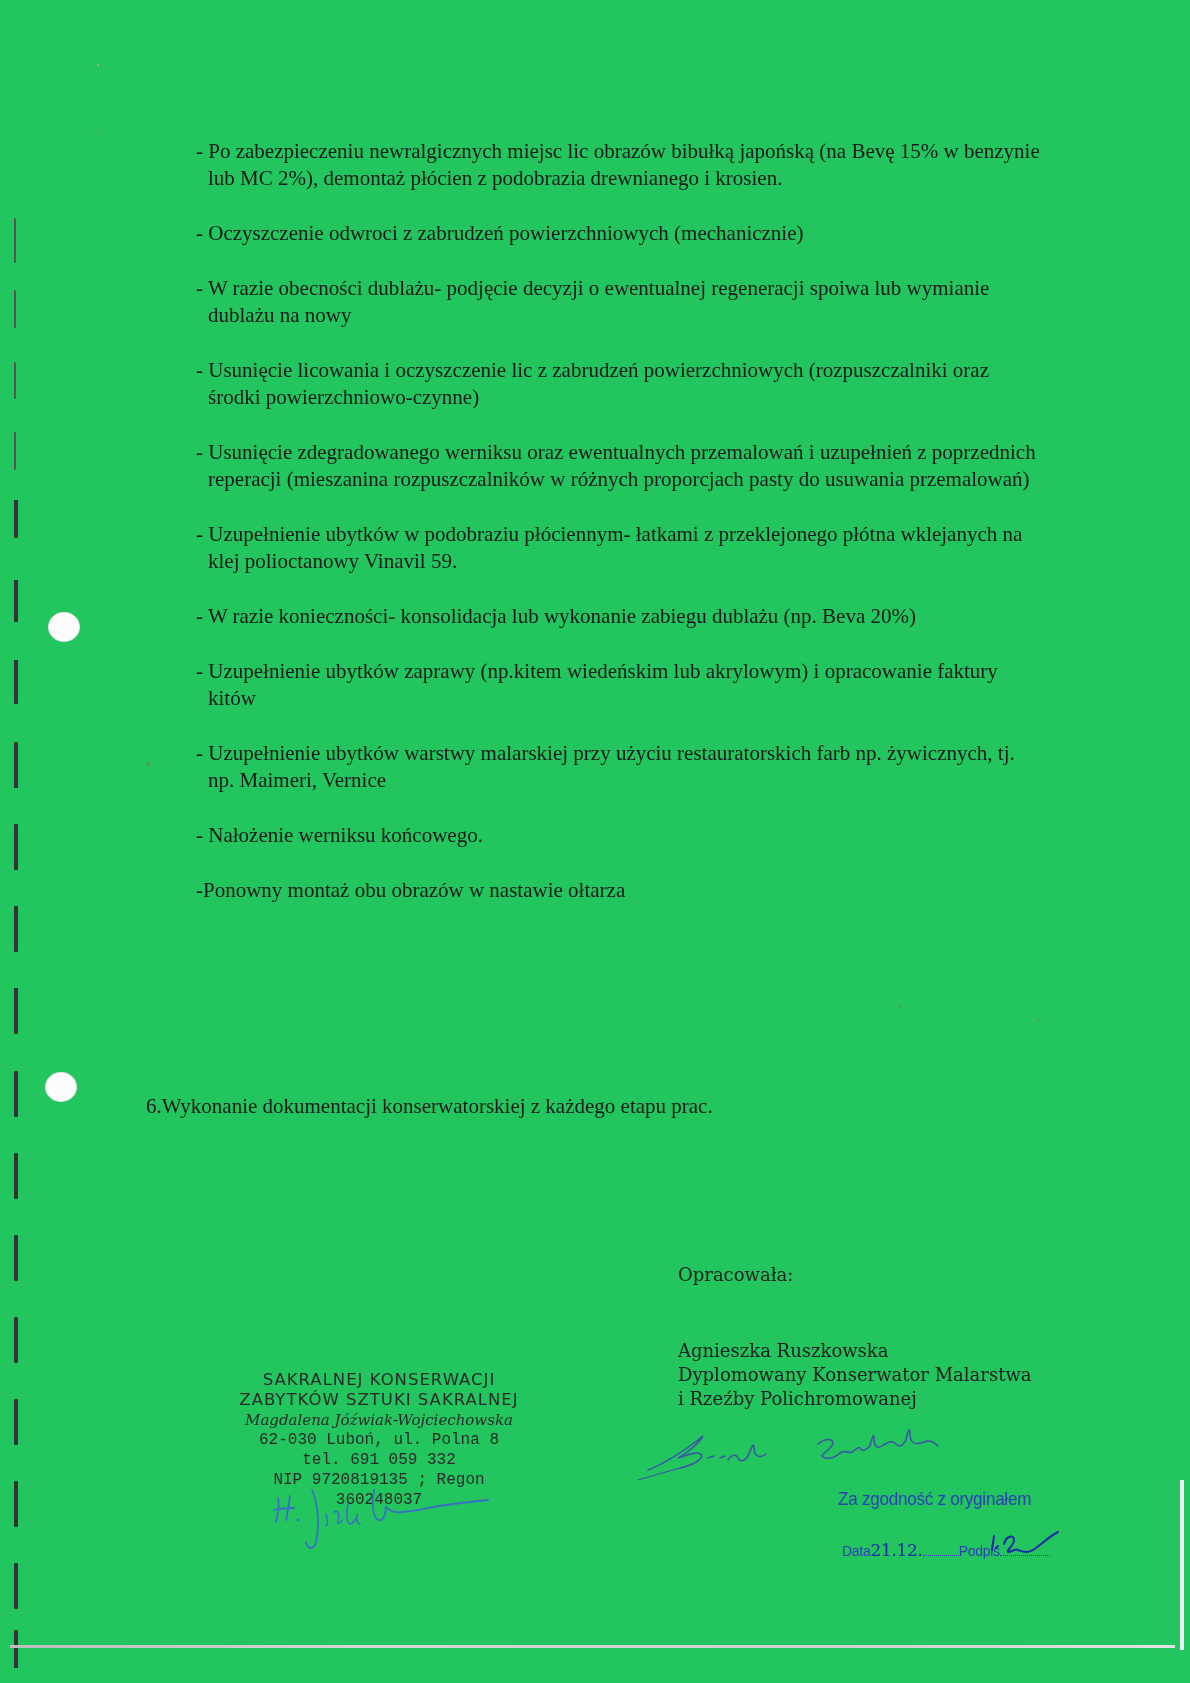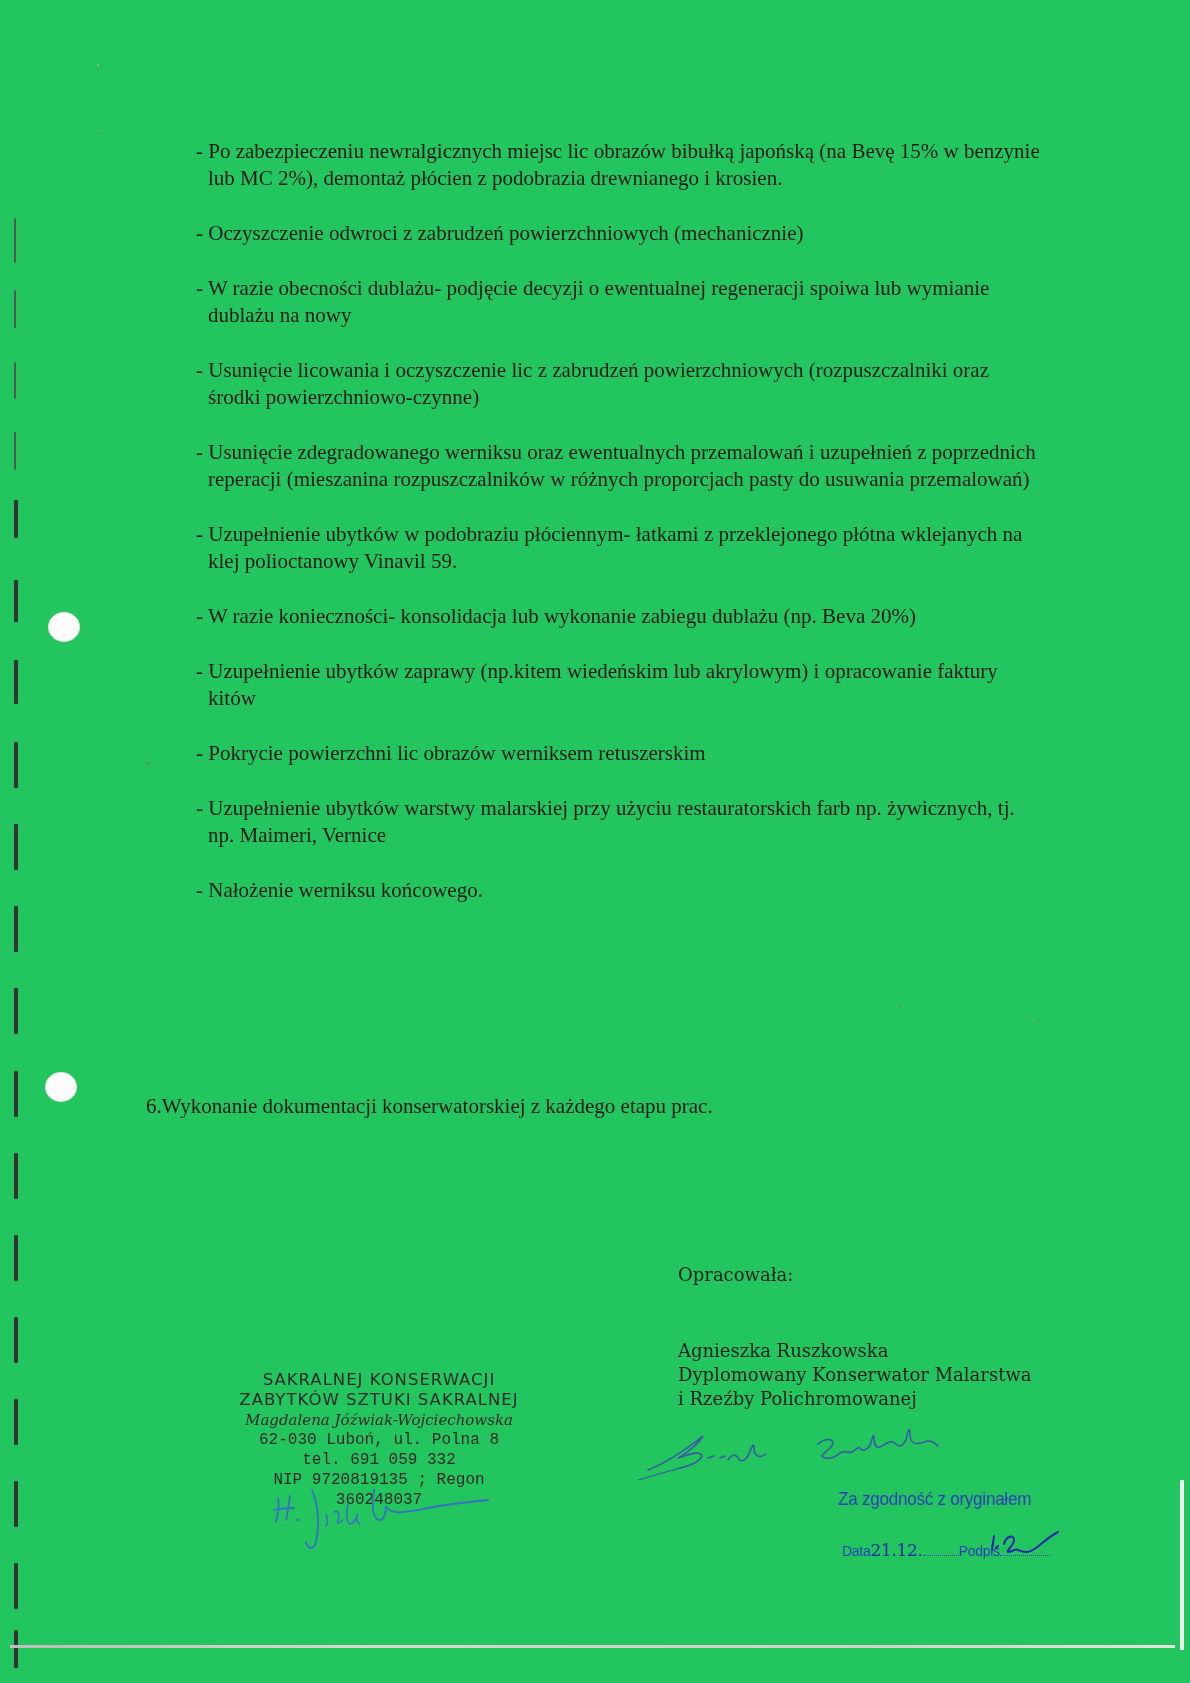--- a/index.html
+++ b/index.html
@@ -222,27 +222,27 @@
     <p class="step" style="margin-top:28px;">
       <span class="dash">- </span><span class="step-text">Uzupełnienie ubytków w podobraziu płóciennym- łatkami z przeklejonego płótna wklejanych na klej polioctanowy Vinavil 59.</span>
     </p>
     <p class="step" style="margin-top:28px;">
       <span class="dash">- </span><span class="step-text">W razie konieczności- konsolidacja lub wykonanie zabiegu dublażu (np. Beva 20%)</span>
     </p>
     <p class="step" style="margin-top:28px;">
       <span class="dash">- </span><span class="step-text">Uzupełnienie ubytków zaprawy (np.kitem wiedeńskim lub akrylowym) i opracowanie faktury kitów</span>
     </p>
     <p class="step" style="margin-top:28px;">
-      <span class="dash">- </span><span class="step-text">Pokrycie powierzchni lic obrazów werniksem retuszerskim</span>
-    </p>
-    <p class="step" style="margin-top:28px;">
       <span class="dash">- </span><span class="step-text">Uzupełnienie ubytków warstwy malarskiej przy użyciu restauratorskich  farb np. żywicznych, tj. np. Maimeri, Vernice</span>
     </p>
     <p class="step" style="margin-top:28px;">
       <span class="dash">- </span><span class="step-text">Nałożenie werniksu końcowego.</span>
+    </p>
+    <p class="step" style="margin-top:28px;">
+      <span class="dash">-</span><span class="step-text">Ponowny montaż obu obrazów w nastawie ołtarza</span>
     </p>
   </div>
 
   <div class="final-item">6.Wykonanie dokumentacji konserwatorskiej z każdego etapu prac.</div>
 
   <div class="prepared">Opracowała:</div>
   <div class="author">
     <div>Agnieszka Ruszkowska</div>
     <div>Dyplomowany Konserwator Malarstwa</div>
     <div>i Rzeźby Polichromowanej</div>

